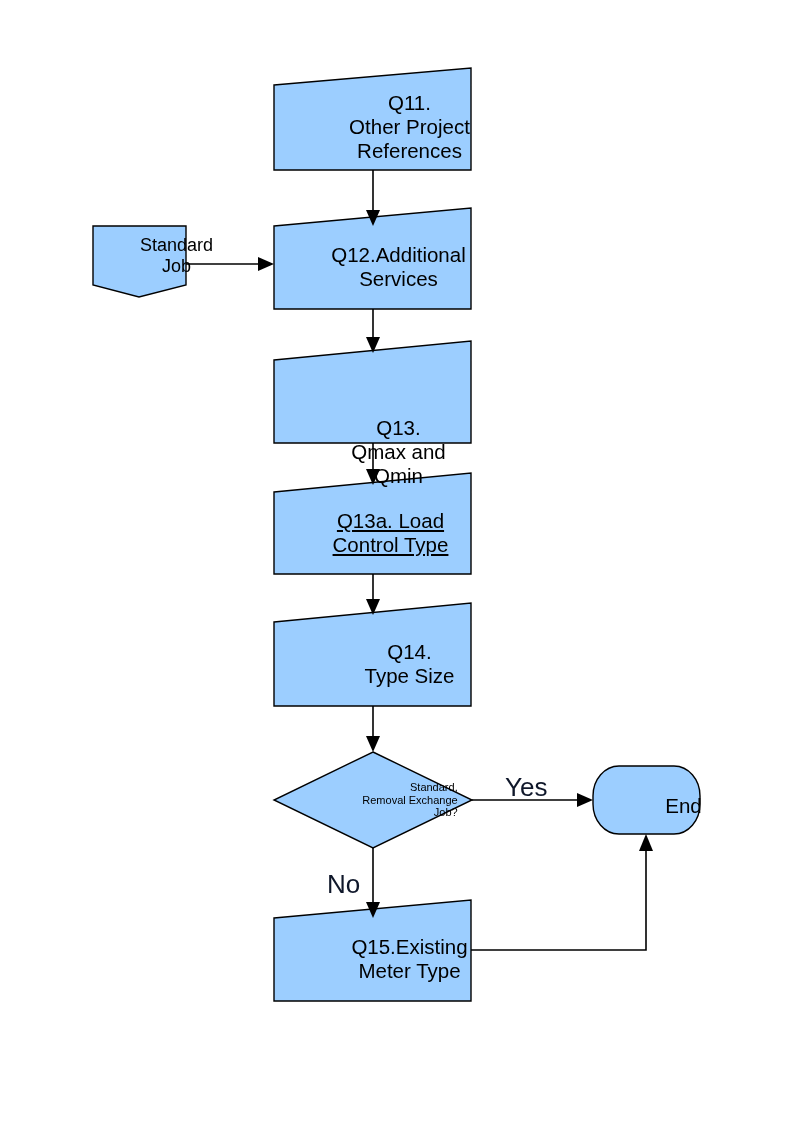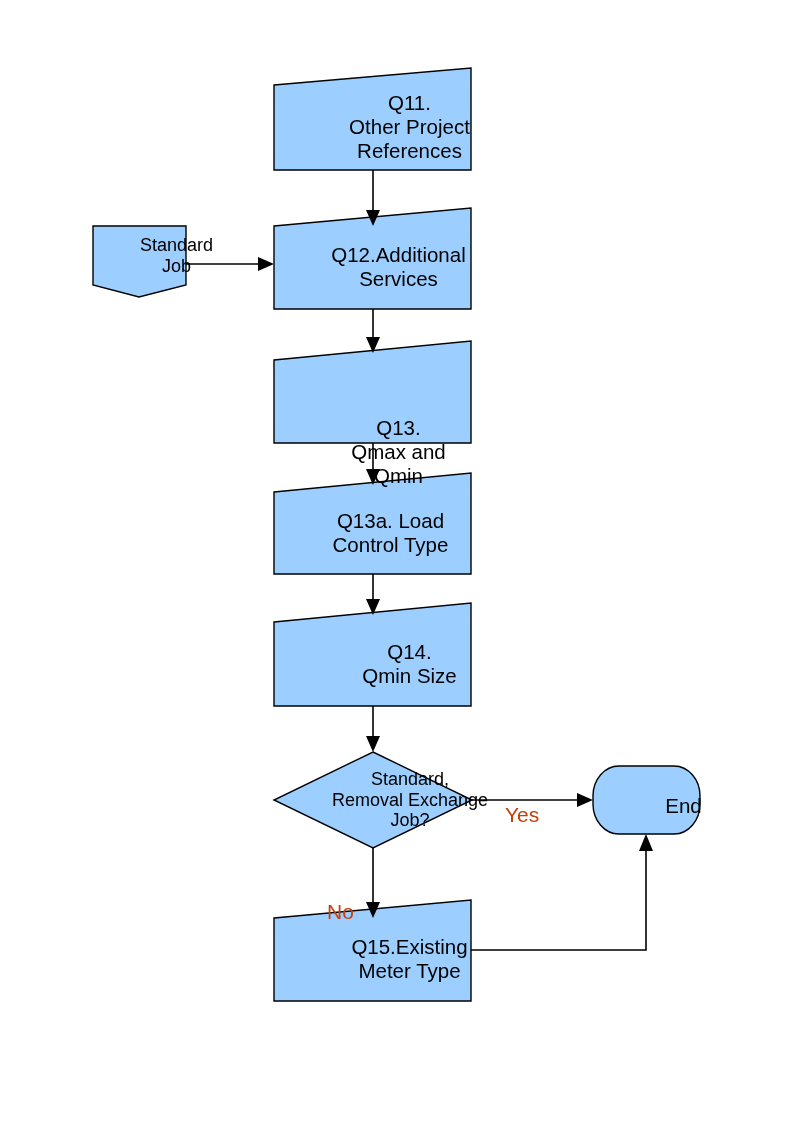--- a/index.html
+++ b/index.html
@@ -45,28 +45,27 @@
     text-align: center;
     color: #000000;
     font-family: "Liberation Sans", sans-serif;
     line-height: 1.16;
     white-space: pre-line;
     pointer-events: none;
     padding-left: 37px;
   }
   .lbl-big   { font-size: 20.5px; }
   .lbl-mid   { font-size: 18px; }
-  .lbl-small { font-size: 18px; line-height: 1.14; }
+  .lbl-small { font-size: 11px; line-height: 1.14; text-align: right; }
   .edge-label {
     position: absolute;
-    color: #c2410c;
+    color: #0f172a;
     font-family: "Liberation Sans", sans-serif;
-    font-size: 21px;
+    font-size: 26px;
     white-space: nowrap;
-    margin-top: 31px;
   }
 </style>
 </head>
 <body>
 
 <div id="canvas">
 
   <svg id="flow" viewBox="0 0 794 1123">
 
     <polygon class="node-shape" points="274,85 471,68 471,170 274,170"></polygon>
@@ -123,25 +122,25 @@
   <div class="node-label lbl-mid" style="left:93px; top:226px; width:93px; height:59px; display:flex; flex-direction:column; align-items:center; justify-content:center;">Standard
 Job</div>
 
   <div class="node-label lbl-big" style="left:274px; top:225px; width:175px; height:84px; display:flex; flex-direction:column; align-items:center; justify-content:center;">Q12.Additional
 Services</div>
 
   <div class="node-label lbl-big" style="left:274px; top:366px; width:175px; height:84px; display:flex; flex-direction:column; align-items:center; justify-content:center;margin-top:44px;">Q13.
 Qmax and
 Qmin</div>
 
-  <div class="node-label lbl-big" style="left:274px; top:491px; width:159px; height:83px; display:flex; flex-direction:column; align-items:center; justify-content:center;">Q13a. Load
+  <div class="node-label lbl-big" style="left:274px; top:491px; width:159px; height:83px; display:flex; flex-direction:column; align-items:center; justify-content:center;text-decoration:underline;">Q13a. Load
 Control Type</div>
 
   <div class="node-label lbl-big" style="left:274px; top:621px; width:197px; height:85px; display:flex; flex-direction:column; align-items:center; justify-content:center;">Q14.
-Qmin Size</div>
+Type Size</div>
 
   <div class="node-label lbl-small" style="left:276px; top:752px; width:194px; height:96px; display:flex; flex-direction:column; align-items:center; justify-content:center;">Standard,
 Removal Exchange
 Job?</div>
 
   <div class="node-label lbl-big" style="left:593px; top:766px; width:107px; height:80px; display:flex; flex-direction:column; align-items:center; justify-content:center;">End</div>
 
   <div class="node-label lbl-big" style="left:274px; top:917px; width:197px; height:84px; display:flex; flex-direction:column; align-items:center; justify-content:center;">Q15.Existing
 Meter Type</div>
 

